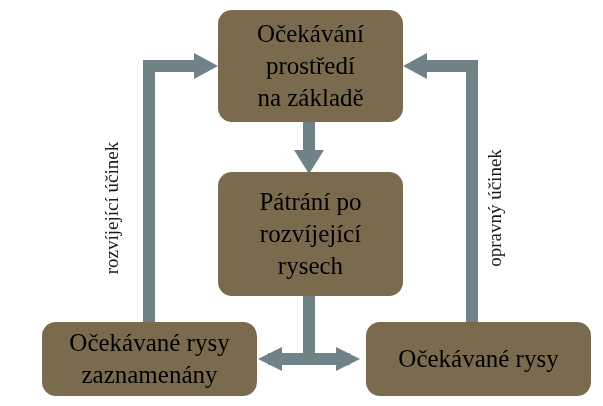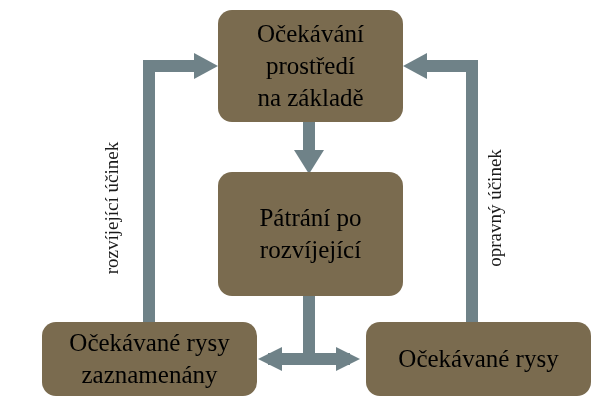--- a/index.html
+++ b/index.html
@@ -112,20 +112,21 @@
       <span>Očekávání</span>
       <span>prostředí</span>
       <span>na základě</span>
     </div>
   </div>
 
   <div class="node" id="node-middle">
     <div>
       <span>Pátrání po</span>
       <span>rozvíjející</span>
+      <span>rysech</span>
     </div>
   </div>
 
   <div class="node" id="node-detected">
     <div>
       <span>Očekávané rysy</span>
       <span>zaznamenány</span>
     </div>
   </div>
 

